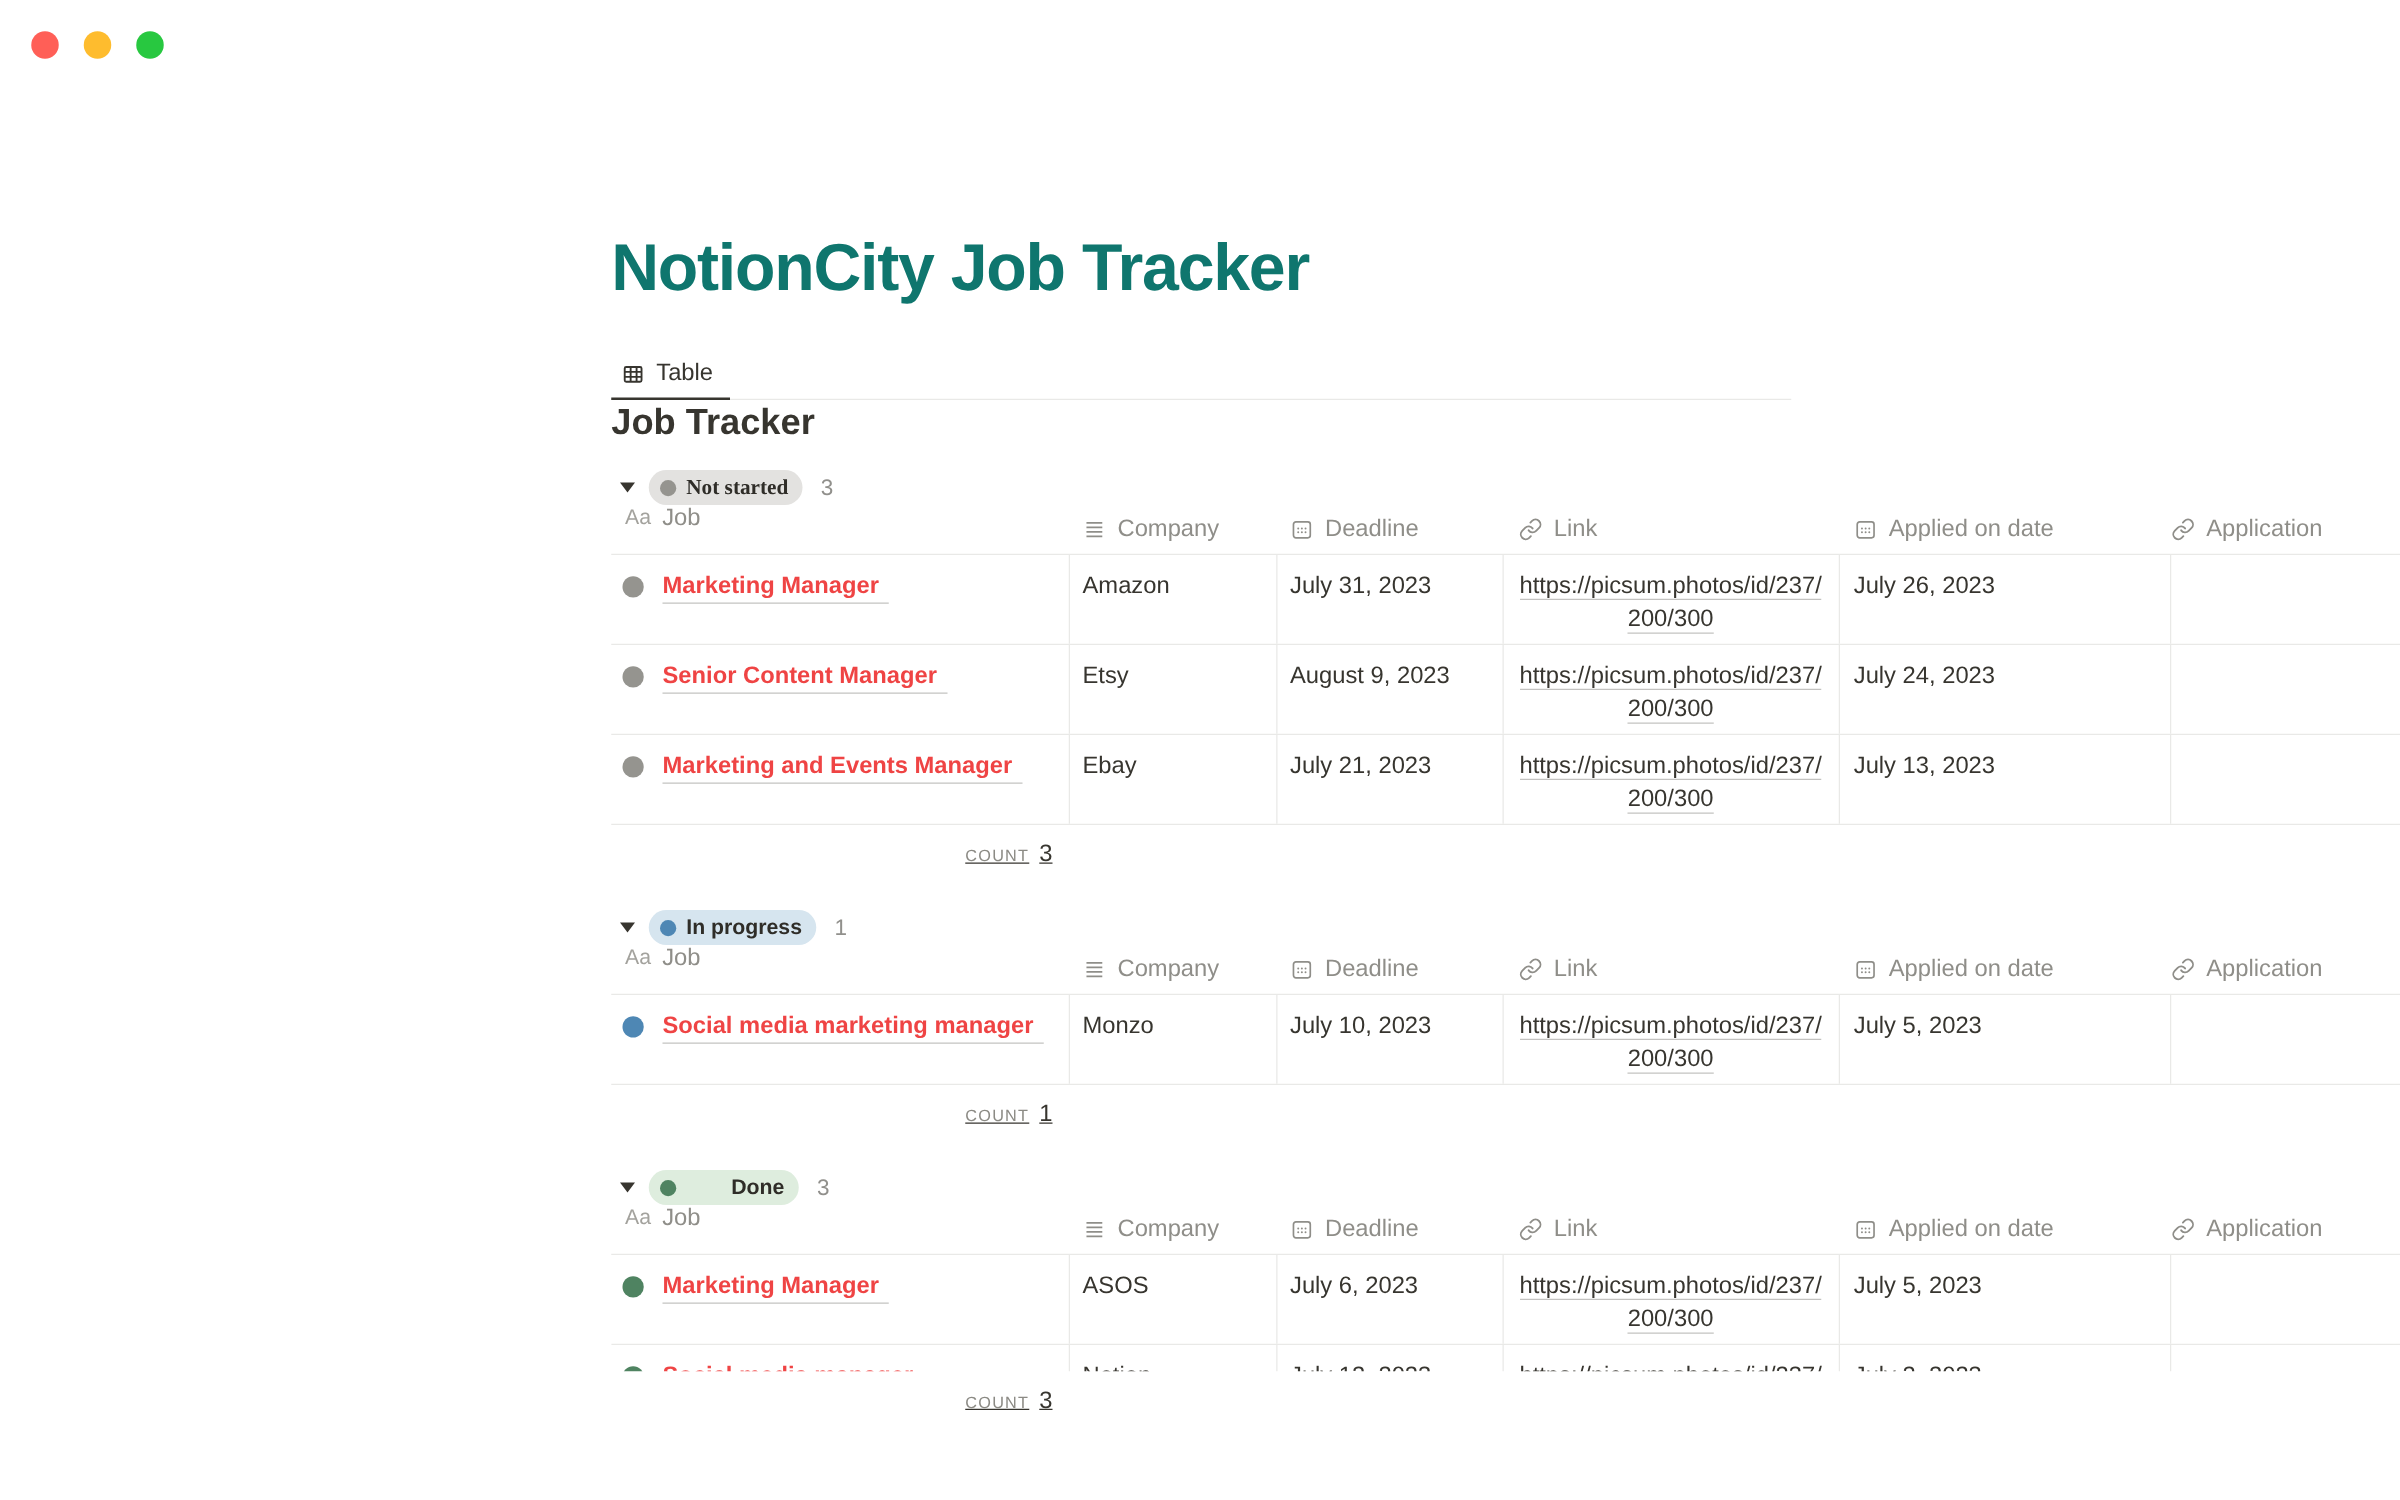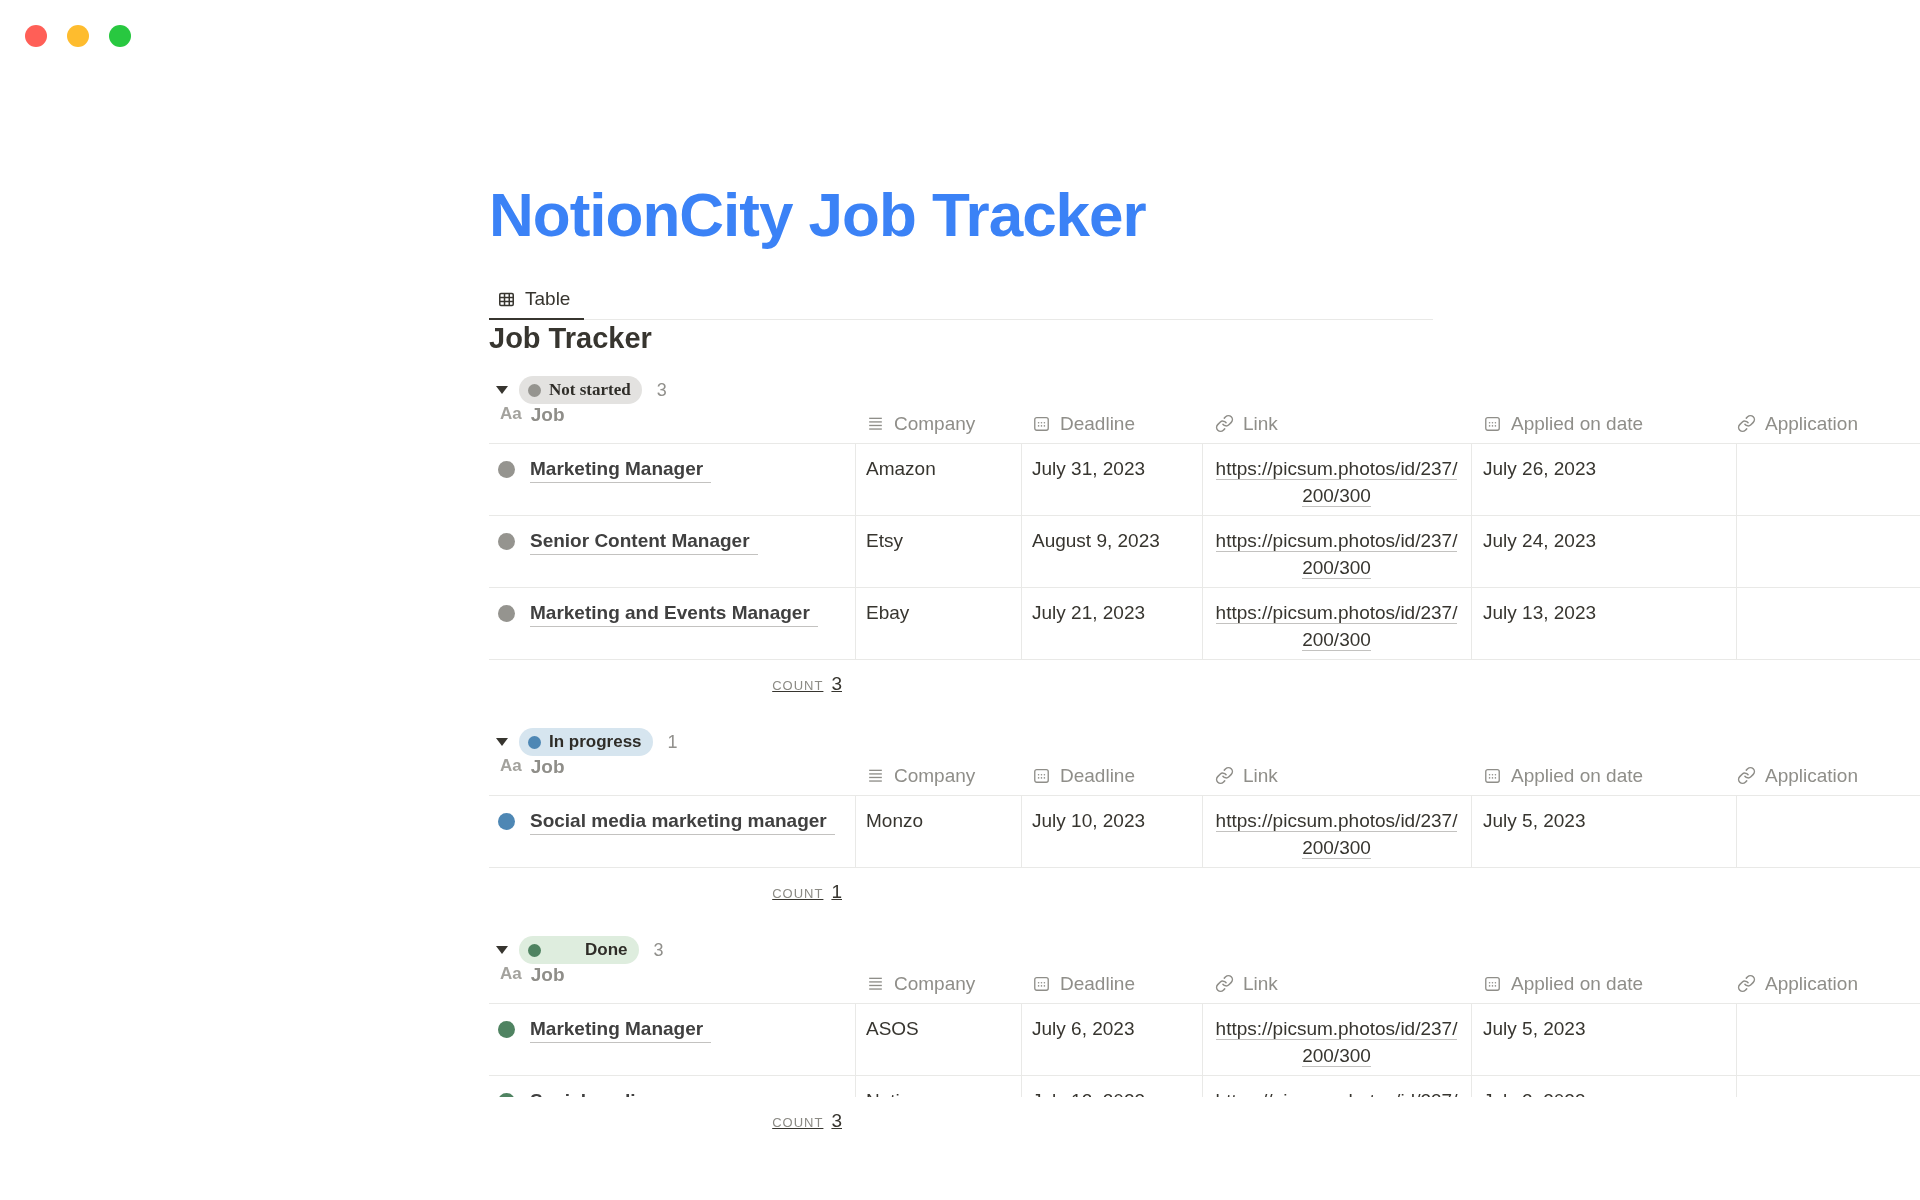--- a/index.html
+++ b/index.html
@@ -4,22 +4,22 @@
 <style>
   * { margin:0; padding:0; box-sizing:border-box; }
   html,body { width:1920px; height:1200px; overflow:hidden; background:#ffffff;
     font-family:"Liberation Sans","DejaVu Sans",sans-serif; color:#37352F; }
 
   .traffic { position:absolute; top:25px; left:25px; display:flex; gap:20px; }
   .light { width:22px; height:22px; border-radius:50%; }
 
   .content { padding-left:489px; width:1920px; }
 
-  .page-title { padding-top:185px; font-size:62px; line-height:60px; font-weight:700;
-    letter-spacing:-1px; color:#3b82f6; }
+  .page-title { padding-top:185px; font-size:53px; line-height:60px; font-weight:700;
+    letter-spacing:-1px; color:#0f766e; }
 
   .tabbar { margin-top:38px; width:944px; border-bottom:1px solid #E9E9E7; }
   .tab { display:inline-flex; align-items:center; gap:9px; padding:5px 14px 8px 8px;
     margin-bottom:-1px; border-bottom:2.5px solid #37352F; font-size:19px; color:#37352F; cursor:pointer; }
   .tab svg { display:block; }
 
   .collection-title { font-size:29px; line-height:36px; font-weight:700; }
 
   .group-header { display:flex; align-items:center; margin-top:20px; height:28px; }
   .toggle { width:0; height:0; border-left:6px solid transparent; border-right:6px solid transparent;
@@ -40,26 +40,26 @@
   .cell { height:100%; padding-top:11px; font-size:19px; line-height:27px; }
   .bordered { border-right:1px solid #E9E9E7; }
 
   .c0 { width:367px; padding-left:9px; display:flex; align-items:flex-start; }
   .c1 { width:166px; padding-left:10px; }
   .c2 { width:181px; padding-left:10px; }
   .c3 { width:269px; padding-left:12px; }
   .c4 { width:265px; padding-left:11px; }
   .c5 { flex:1; }
 
-  .hcell.c0 { padding-left:11px; padding-top:0;font-weight:bold; }
+  .hcell.c0 { padding-left:11px; padding-top:0; }
   .hcell.c1, .hcell.c2, .hcell.c3, .hcell.c4, .hcell.c5 { padding-top:0; }
 
   .row .c0 { padding-top:13px; }
   .row .dot { width:17px; height:17px; margin:4px 15px 0 0; }
-  .job-link { font-weight:700; color:#404040; padding-right:8px; padding-bottom:1px;
+  .job-link { font-weight:700; color:#ef4444; padding-right:8px; padding-bottom:1px;
     border-bottom:1px solid rgba(55,53,47,.3); cursor:pointer; line-height:24px; }
   .url { color:#37352F; text-decoration:none; border-bottom:1px solid rgba(55,53,47,.3);
     word-break:break-all; display:inline; max-width:240px; cursor:pointer; }
   .c3 .urlwrap { max-width:243px; display:block;text-align:center; }
 
   .rows.clipped { height:93px; overflow:hidden; }
 
   .count-row { width:367px; text-align:right; padding:13px 14px 13px 0;text-decoration:underline; }
   .count-label { font-size:13px; letter-spacing:1px; color:#8B8A84; }
   .count-num { font-size:19px; color:#37352F; margin-left:8px; }

